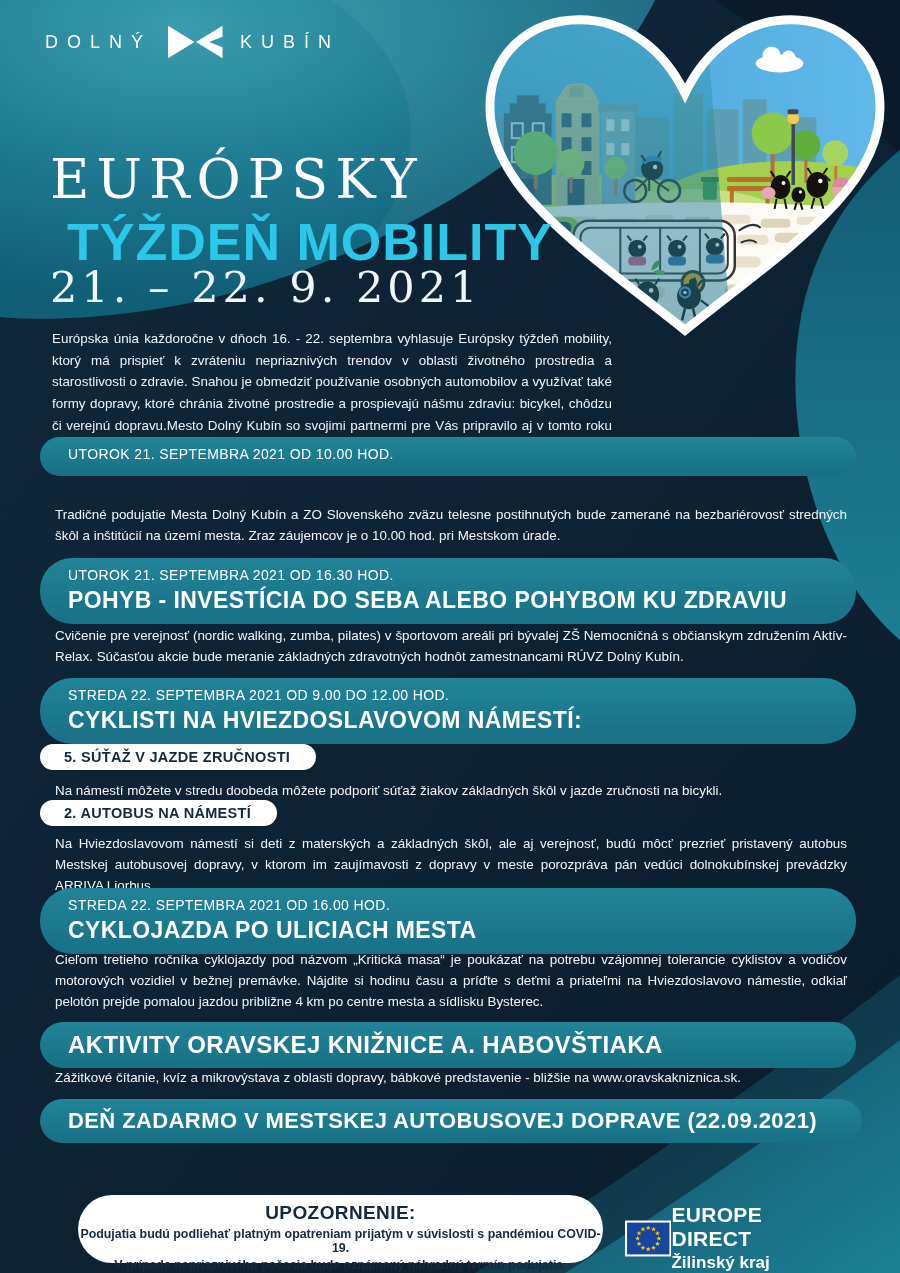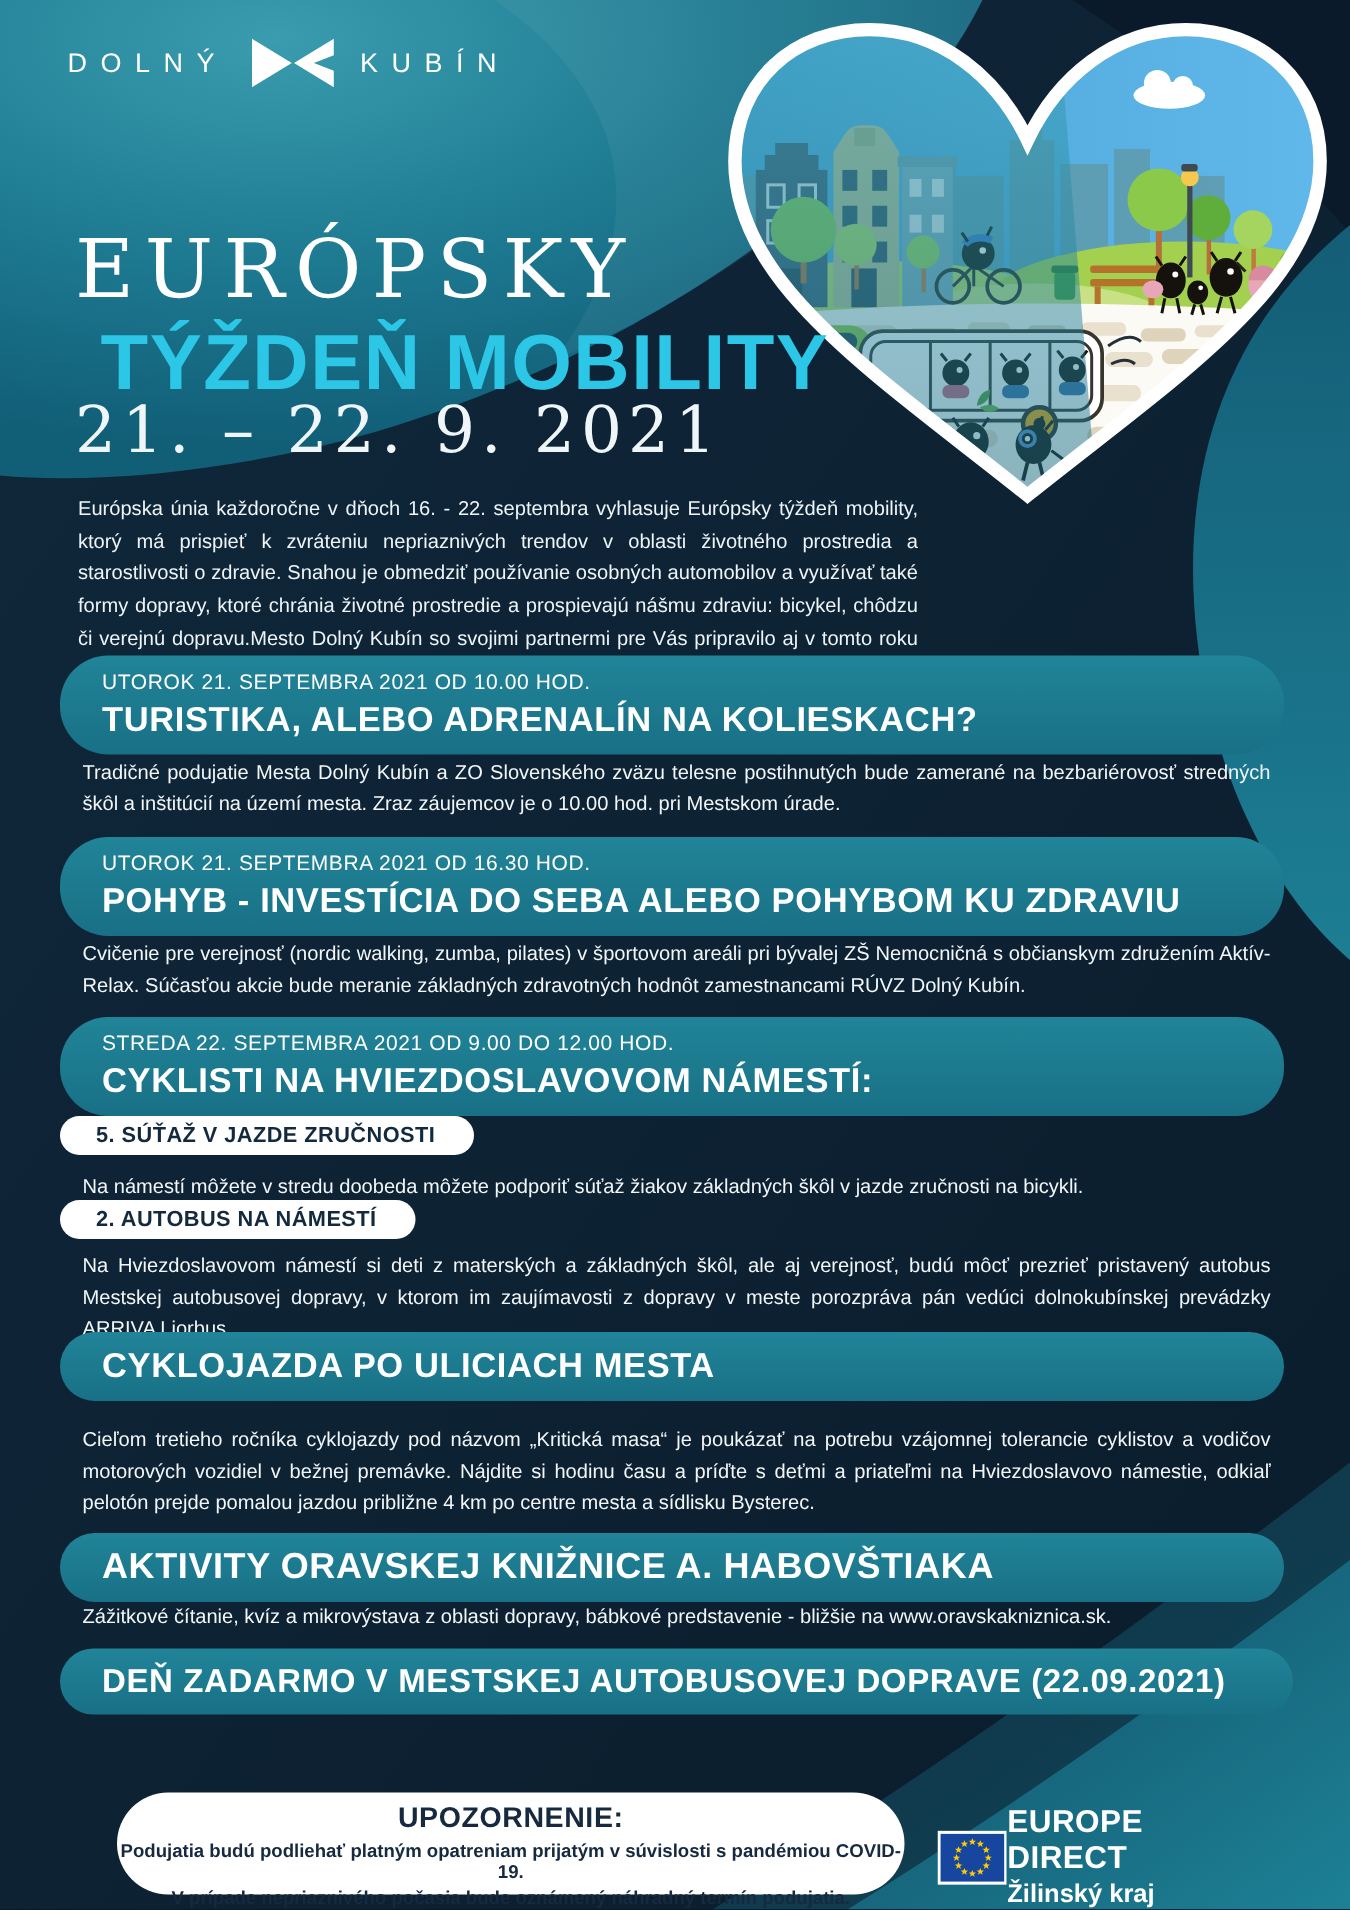--- a/index.html
+++ b/index.html
@@ -337,40 +337,40 @@
       <span class="word">KUBÍN</span>
     </div>
 
     <div class="t1">EURÓPSKY</div>
     <div class="t2">TÝŽDEŇ MOBILITY</div>
     <div class="t3">21. – 22. 9. 2021</div>
     <div class="intro">Európska únia každoročne v dňoch 16. - 22. septembra vyhlasuje Európsky týždeň mobility, ktorý má prispieť k zvráteniu nepriaznivých trendov v oblasti životného prostredia a starostlivosti o zdravie. Snahou je obmedziť používanie osobných automobilov a využívať také formy dopravy, ktoré chránia životné prostredie a prospievajú nášmu zdraviu: bicykel, chôdzu či verejnú dopravu.Mesto Dolný Kubín so svojimi partnermi pre Vás pripravilo aj v tomto roku viacero zaujímavých akcií, ktorých cieľom je podporiť myšlienku Európskeho týždňa mobility.</div>
 
     <div class="banner" style="top:437px">
       <div class="date">UTOROK 21. SEPTEMBRA 2021 OD 10.00 HOD.</div>
-      <div class="title">TURISTIKA, ALEBO ADRENALÍN NA KOLIESKACH?</div>
     </div>
     <div class="body" style="top:505px">Tradičné podujatie Mesta Dolný Kubín a ZO Slovenského zväzu telesne postihnutých bude zamerané na bezbariérovosť stredných škôl a inštitúcií na území mesta. Zraz záujemcov je o 10.00 hod. pri Mestskom úrade.</div>
 
     <div class="banner" style="top:558px">
       <div class="date">UTOROK 21. SEPTEMBRA 2021 OD 16.30 HOD.</div>
       <div class="title">POHYB - INVESTÍCIA DO SEBA ALEBO POHYBOM KU ZDRAVIU</div>
     </div>
     <div class="body" style="top:626px">Cvičenie pre verejnosť (nordic walking, zumba, pilates) v športovom areáli pri bývalej ZŠ Nemocničná s občianskym združením Aktív-Relax. Súčasťou akcie bude meranie základných zdravotných hodnôt zamestnancami RÚVZ Dolný Kubín.</div>
 
     <div class="banner" style="top:678px">
       <div class="date">STREDA 22. SEPTEMBRA 2021 OD 9.00 DO 12.00 HOD.</div>
       <div class="title">CYKLISTI NA HVIEZDOSLAVOVOM NÁMESTÍ:</div>
     </div>
     <div class="subpill" style="top:744px">5. SÚŤAŽ V JAZDE ZRUČNOSTI</div>
     <div class="body" style="top:781px">Na námestí môžete v stredu doobeda môžete podporiť súťaž žiakov základných škôl v jazde zručnosti na bicykli.</div>
     <div class="subpill" style="top:800px">2. AUTOBUS NA NÁMESTÍ</div>
     <div class="body" style="top:834px">Na Hviezdoslavovom námestí si deti z materských a základných škôl, ale aj verejnosť, budú môcť prezrieť pristavený autobus Mestskej autobusovej dopravy, v ktorom im zaujímavosti z dopravy v meste porozpráva pán vedúci dolnokubínskej prevádzky ARRIVA Liorbus.</div>
 
     <div class="banner" style="top:888px">
+      <div class="date">STREDA 22. SEPTEMBRA 2021 OD 16.00 HOD.</div>
       <div class="title">CYKLOJAZDA PO ULICIACH MESTA</div>
     </div>
     <div class="body" style="top:950px">Cieľom tretieho ročníka cyklojazdy pod názvom „Kritická masa“ je poukázať na potrebu vzájomnej tolerancie cyklistov a vodičov motorových vozidiel v bežnej premávke. Nájdite si hodinu času a príďte s deťmi a priateľmi na Hviezdoslavovo námestie, odkiaľ pelotón prejde pomalou jazdou približne 4 km po centre mesta a sídlisku Bysterec.</div>
 
     <div class="banner single" style="top:1022px">
       <div class="title">AKTIVITY ORAVSKEJ KNIŽNICE A. HABOVŠTIAKA</div>
     </div>
     <div class="body" style="top:1068px;text-align:left">Zážitkové čítanie, kvíz a mikrovýstava z oblasti dopravy, bábkové predstavenie - bližšie na www.oravskakniznica.sk.</div>
 
     <div class="banner single" style="top:1099px;width:822px">

